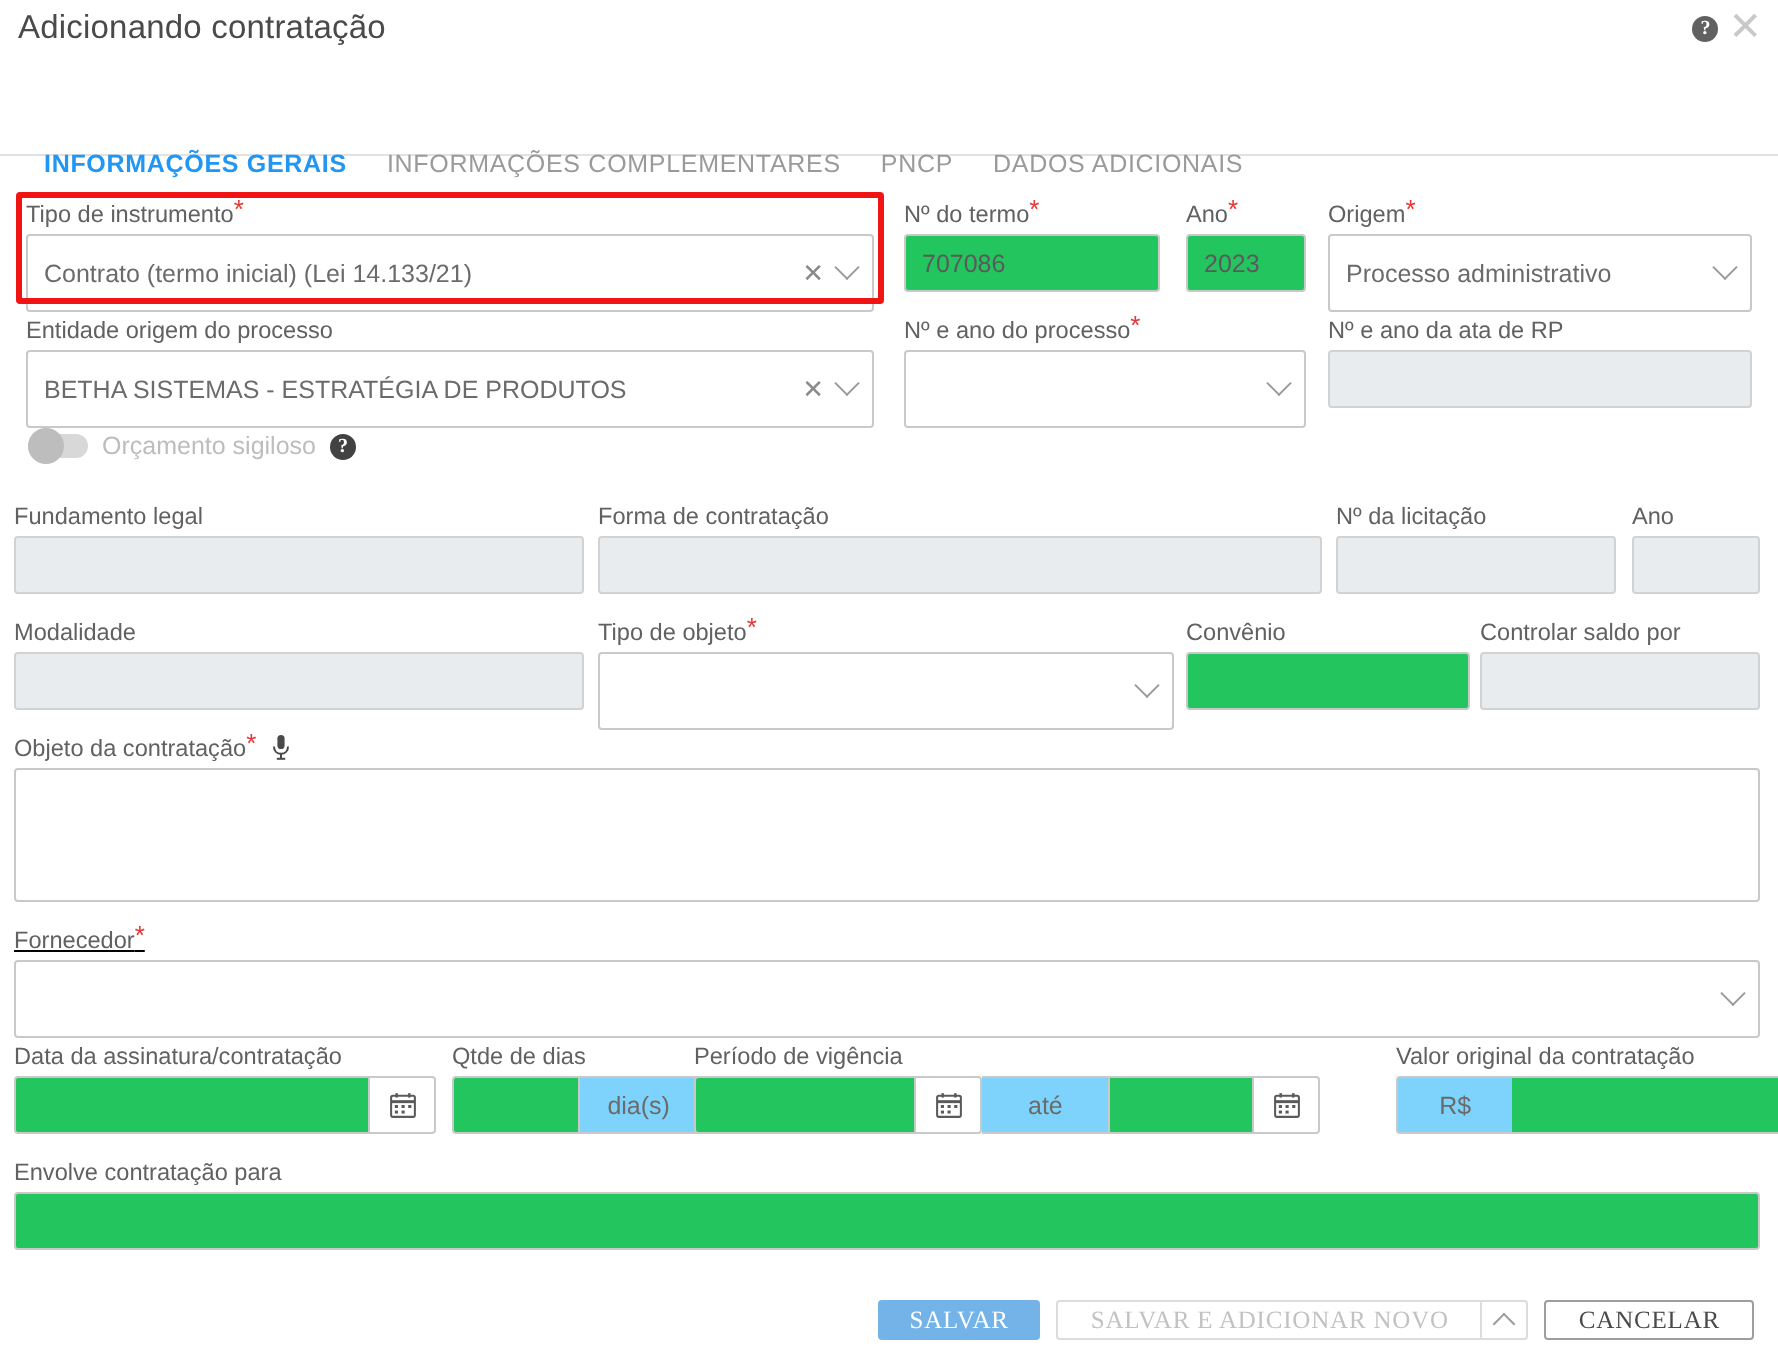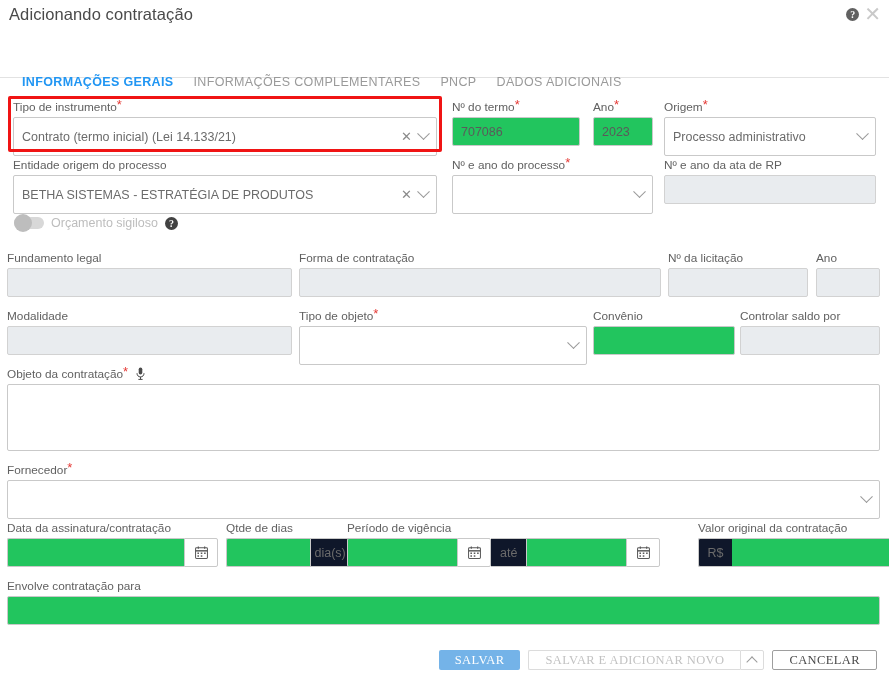--- a/index.html
+++ b/index.html
@@ -116,23 +116,23 @@
   }
   .mic {
     display:inline-block; vertical-align:middle; margin-left:5px;
     position:relative; top:-1px;
   }
 
   
   .grp { display:flex; width:100%; }
   .grp > .inp { border-radius:2px 0 0 2px; border-right:none; }
   .addon {
-    height:29px; min-width:34px; border:1px solid #c9c9c9; background:#0f172a;
+    height:29px; min-width:34px; border:1px solid #c9c9c9; background:#7dd3fc;
     display:flex; align-items:center; justify-content:center;
-    font-size:12.5px; color:#6b6b6b; padding:0 9px; border-radius:0 2px 2px 0;
+    font-size:12.5px; color:#6b6b6b; padding:0 23px; border-radius:0 2px 2px 0;
   }
   .addon.left { border-radius:2px 0 0 2px; border-right:none; }
   .addon.icobtn { background:#fff; cursor:pointer; padding:0 8px; }
   .grp > .inp.mid { border-radius:0; border-left:none; }
   .grp > .inp.first { border-radius:2px 0 0 2px; }
   .grp > .inp.plain { border-radius:0 2px 2px 0; border-right:1px solid #c9c9c9;
                       border-left:none; }
 
   
   .footer {
@@ -292,21 +292,21 @@
             <rect x="2.7" y="0.5" width="3.6" height="7" rx="1.8" fill="#4a4a4a"></rect>
             <path d="M1 6.2 C1 8.6 2.5 9.9 4.5 9.9 C6.5 9.9 8 8.6 8 6.2" stroke="#4a4a4a" stroke-width="1" fill="none"></path>
             <line x1="4.5" y1="9.9" x2="4.5" y2="12.3" stroke="#4a4a4a" stroke-width="1"></line>
             <line x1="2.4" y1="12.4" x2="6.6" y2="12.4" stroke="#4a4a4a" stroke-width="1"></line>
           </svg>
         </span>
       </label>
       <textarea class="ta" placeholder="" style=""></textarea>
     </div>
 
-    <div class="fld" style="left:7px; top:375px; width:873px;">
+    <div class="fld" style="left:7px; top:375px; width:873px;text-decoration:underline;">
       <label class="lbl"><span>Fornecedor</span><span class="req">*</span></label>
       <div class="sel">
         <span class="val"></span>
         <span class="cv"></span>
       </div>
     </div>
 
     <div class="fld" style="left:7px; top:433px; width:211px;">
       <label class="lbl">Data da assinatura/contratação</label>
       <div class="grp">

